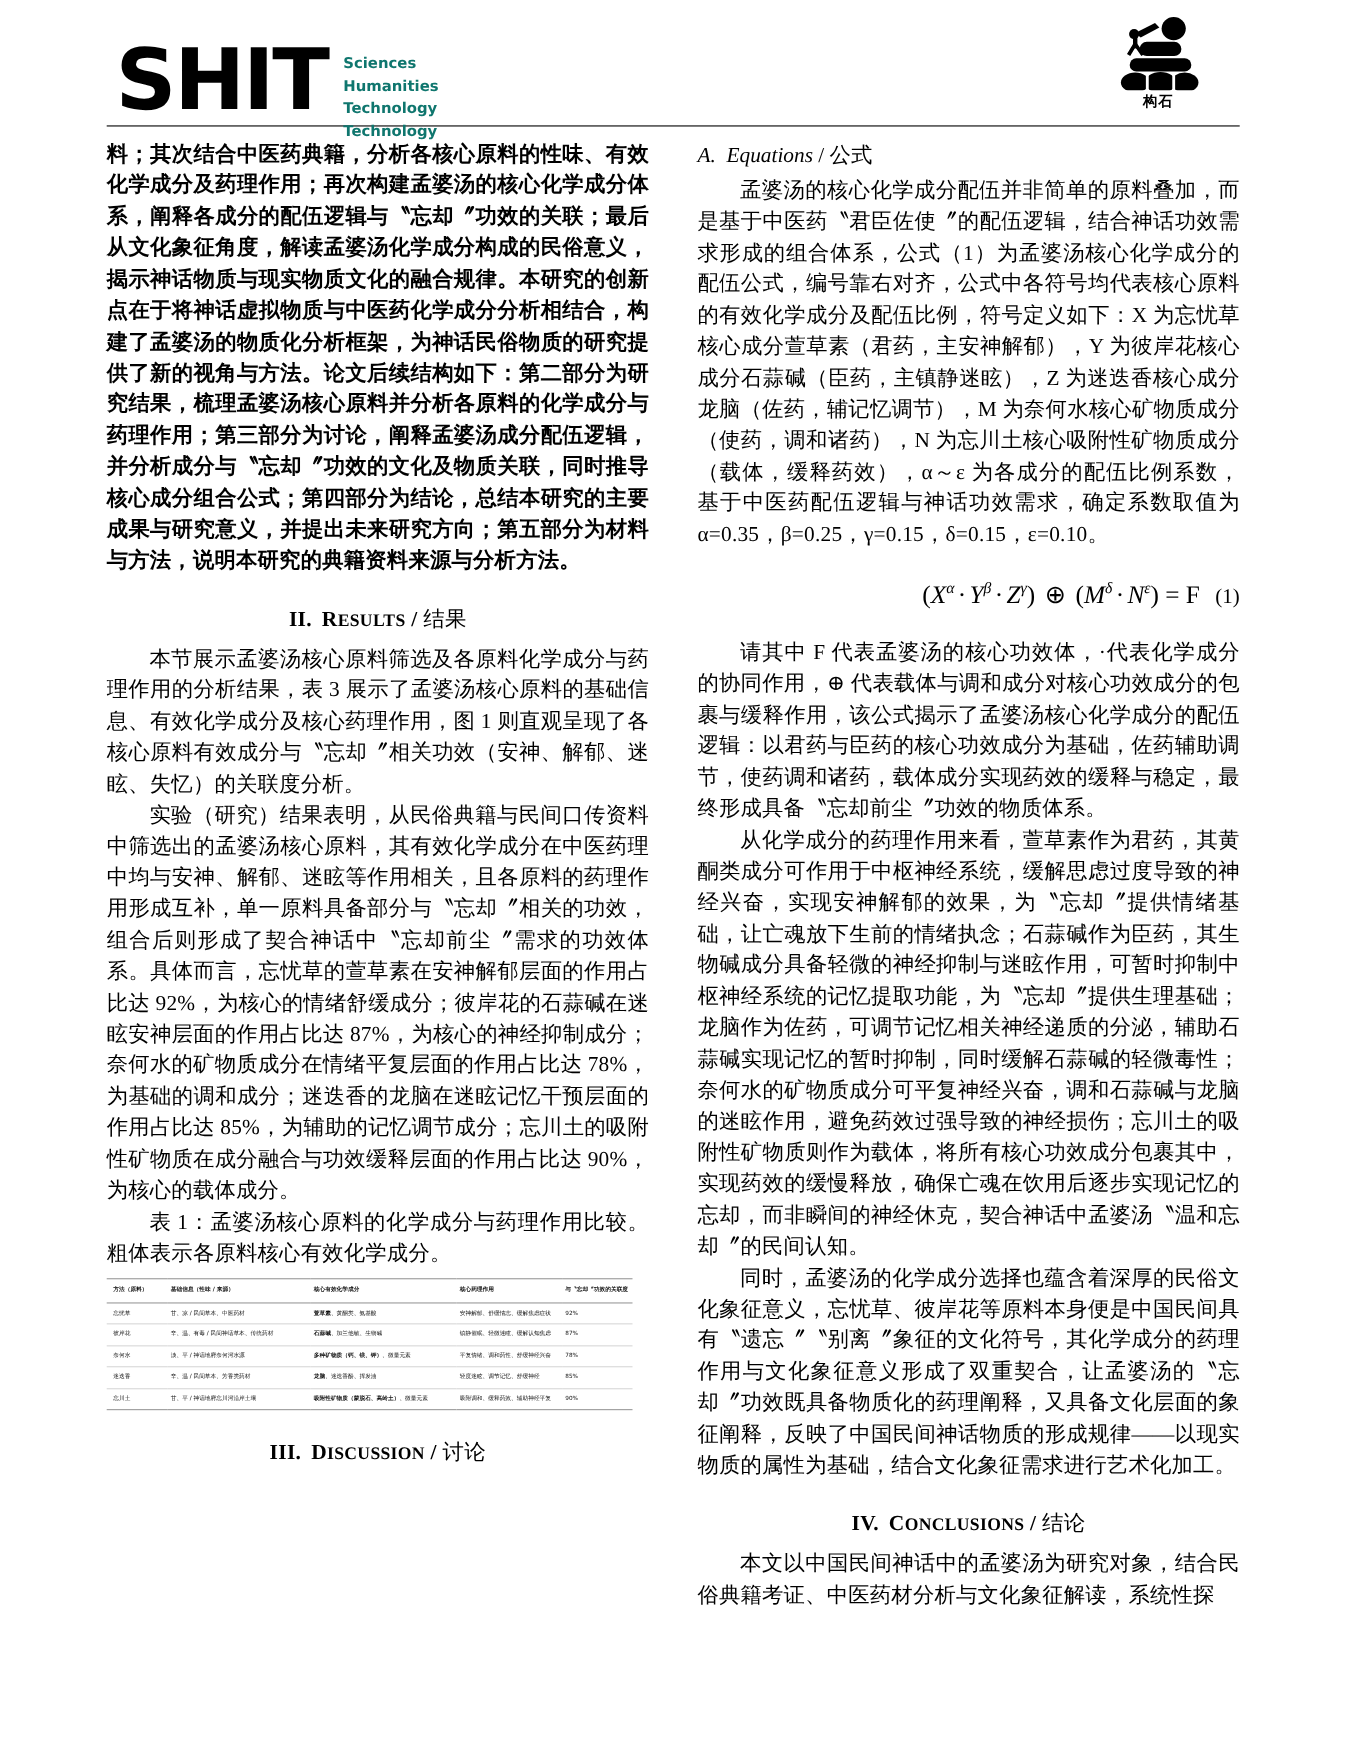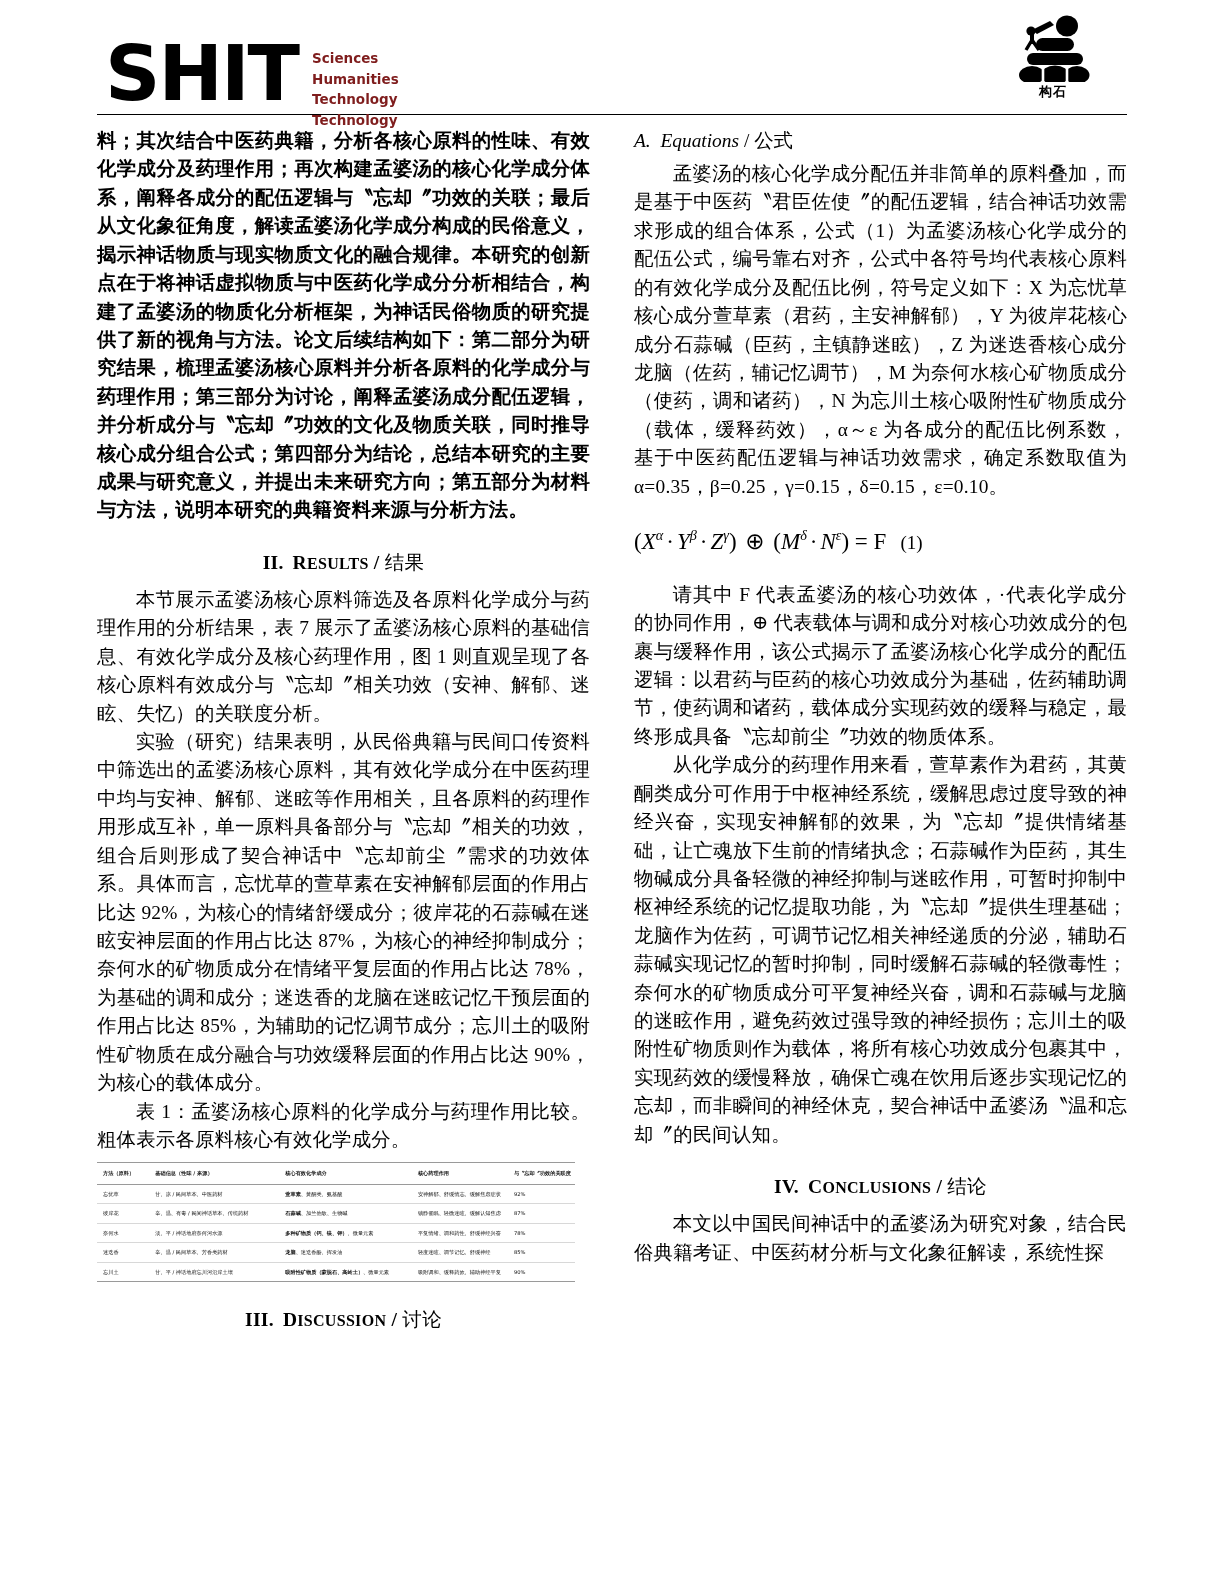--- a/index.html
+++ b/index.html
@@ -40,21 +40,21 @@
     font-size: 77px;
     line-height: 0.82;
     letter-spacing: -2px;
     color: #000;
   }
   .brand-words {
     font-family: "DejaVu Sans", sans-serif;
     font-weight: 700;
     font-size: 13.5px;
     line-height: 1.52;
-    color: #7f1d1d;
+    color: #0f766e;
     padding-top: 6px;
   }
   .brand-words div { white-space: nowrap; }
 
   .rightmark {
     position: absolute;
     right: 28px; top: 14px;
     width: 96px;
     text-align: center;
   }
@@ -113,21 +113,21 @@
     font-style: italic;
     font-weight: 400;
     font-size: 19.4px;
     margin: 0 0 6px 0;
     text-indent: 0;
   }
   h3.subsection .cn { font-style: normal; }
 
   
   .equation {
-    text-align: left;
+    text-align: right;
     margin: 26px 0 26px 0;
     font-size: 23px;
     font-family: "Liberation Serif", serif;
   }
   .equation .v { font-style: italic; }
   .equation sup { font-size: 0.62em; font-style: italic; }
   .equation .op { font-style: normal; padding: 0 3px; }
   .equation .num { font-style: normal; margin-left: 14px; font-size: 19px; }
 
   
@@ -206,21 +206,21 @@
   <div class="columns">
 
     <div class="col">
 
       <p class="noindent">料；其次结合中医药典籍，分析各核心原料的性味、有效化学成分及药理作用；再次构建孟婆汤的核心化学成分体系，阐释各成分的配伍逻辑与〝忘却〞功效的关联；最后从文化象征角度，解读孟婆汤化学成分构成的民俗意义，揭示神话物质与现实物质文化的融合规律。本研究的创新点在于将神话虚拟物质与中医药化学成分分析相结合，构建了孟婆汤的物质化分析框架，为神话民俗物质的研究提供了新的视角与方法。论文后续结构如下：第二部分为研究结果，梳理孟婆汤核心原料并分析各原料的化学成分与药理作用；第三部分为讨论，阐释孟婆汤成分配伍逻辑，并分析成分与〝忘却〞功效的文化及物质关联，同时推导核心成分组合公式；第四部分为结论，总结本研究的主要成果与研究意义，并提出未来研究方向；第五部分为材料与方法，说明本研究的典籍资料来源与分析方法。</p>
 
       <h2 class="section">
         <span class="roman">II.</span><span class="smallcaps"><span class="big">R</span><span class="sm">ESULTS</span></span><span> / </span><span class="cn">结果</span>
       </h2>
 
-      <p>本节展示孟婆汤核心原料筛选及各原料化学成分与药理作用的分析结果，表 7 展示了孟婆汤核心原料的基础信息、有效化学成分及核心药理作用，图 1 则直观呈现了各核心原料有效成分与〝忘却〞相关功效（安神、解郁、迷眩、失忆）的关联度分析。</p>
+      <p>本节展示孟婆汤核心原料筛选及各原料化学成分与药理作用的分析结果，表 3 展示了孟婆汤核心原料的基础信息、有效化学成分及核心药理作用，图 1 则直观呈现了各核心原料有效成分与〝忘却〞相关功效（安神、解郁、迷眩、失忆）的关联度分析。</p>
       <p>实验（研究）结果表明，从民俗典籍与民间口传资料中筛选出的孟婆汤核心原料，其有效化学成分在中医药理中均与安神、解郁、迷眩等作用相关，且各原料的药理作用形成互补，单一原料具备部分与〝忘却〞相关的功效，组合后则形成了契合神话中〝忘却前尘〞需求的功效体系。具体而言，忘忧草的萱草素在安神解郁层面的作用占比达 92%，为核心的情绪舒缓成分；彼岸花的石蒜碱在迷眩安神层面的作用占比达 87%，为核心的神经抑制成分；奈何水的矿物质成分在情绪平复层面的作用占比达 78%，为基础的调和成分；迷迭香的龙脑在迷眩记忆干预层面的作用占比达 85%，为辅助的记忆调节成分；忘川土的吸附性矿物质在成分融合与功效缓释层面的作用占比达 90%，为核心的载体成分。</p>
       <p>表 1：孟婆汤核心原料的化学成分与药理作用比较。粗体表示各原料核心有效化学成分。</p>
 
       <div class="table-wrap">
         <table class="t1">
           <thead>
             <tr>
               <th class="c0">方法（原料）</th>
               <th class="c1">基础信息（性味 / 来源）</th>
               <th class="c2">核心有效化学成分</th>
@@ -281,20 +281,21 @@
       </h3>
 
       <p>孟婆汤的核心化学成分配伍并非简单的原料叠加，而是基于中医药〝君臣佐使〞的配伍逻辑，结合神话功效需求形成的组合体系，公式（1）为孟婆汤核心化学成分的配伍公式，编号靠右对齐，公式中各符号均代表核心原料的有效化学成分及配伍比例，符号定义如下：X 为忘忧草核心成分萱草素（君药，主安神解郁），Y 为彼岸花核心成分石蒜碱（臣药，主镇静迷眩），Z 为迷迭香核心成分龙脑（佐药，辅记忆调节），M 为奈何水核心矿物质成分（使药，调和诸药），N 为忘川土核心吸附性矿物质成分（载体，缓释药效），α～ε 为各成分的配伍比例系数，基于中医药配伍逻辑与神话功效需求，确定系数取值为 α=0.35，β=0.25，γ=0.15，δ=0.15，ε=0.10。</p>
 
       <div class="equation">
         <span>(<span class="v">X</span><sup>α</sup><span class="op">·</span><span class="v">Y</span><sup>β</sup><span class="op">·</span><span class="v">Z</span><sup>γ</sup>) <span class="op">⊕</span> (<span class="v">M</span><sup>δ</sup><span class="op">·</span><span class="v">N</span><sup>ε</sup>) = <span>F</span></span><span class="num">(1)</span>
       </div>
 
       <p>请其中 F 代表孟婆汤的核心功效体，·代表化学成分的协同作用，⊕ 代表载体与调和成分对核心功效成分的包裹与缓释作用，该公式揭示了孟婆汤核心化学成分的配伍逻辑：以君药与臣药的核心功效成分为基础，佐药辅助调节，使药调和诸药，载体成分实现药效的缓释与稳定，最终形成具备〝忘却前尘〞功效的物质体系。</p>
       <p>从化学成分的药理作用来看，萱草素作为君药，其黄酮类成分可作用于中枢神经系统，缓解思虑过度导致的神经兴奋，实现安神解郁的效果，为〝忘却〞提供情绪基础，让亡魂放下生前的情绪执念；石蒜碱作为臣药，其生物碱成分具备轻微的神经抑制与迷眩作用，可暂时抑制中枢神经系统的记忆提取功能，为〝忘却〞提供生理基础；龙脑作为佐药，可调节记忆相关神经递质的分泌，辅助石蒜碱实现记忆的暂时抑制，同时缓解石蒜碱的轻微毒性；奈何水的矿物质成分可平复神经兴奋，调和石蒜碱与龙脑的迷眩作用，避免药效过强导致的神经损伤；忘川土的吸附性矿物质则作为载体，将所有核心功效成分包裹其中，实现药效的缓慢释放，确保亡魂在饮用后逐步实现记忆的忘却，而非瞬间的神经休克，契合神话中孟婆汤〝温和忘却〞的民间认知。</p>
+      <p>同时，孟婆汤的化学成分选择也蕴含着深厚的民俗文化象征意义，忘忧草、彼岸花等原料本身便是中国民间具有〝遗忘〞〝别离〞象征的文化符号，其化学成分的药理作用与文化象征意义形成了双重契合，让孟婆汤的〝忘却〞功效既具备物质化的药理阐释，又具备文化层面的象征阐释，反映了中国民间神话物质的形成规律——以现实物质的属性为基础，结合文化象征需求进行艺术化加工。</p>
 
       <h2 class="section">
         <span class="roman">IV.</span><span class="smallcaps"><span class="big">C</span><span class="sm">ONCLUSIONS</span></span><span> / </span><span class="cn">结论</span>
       </h2>
 
       <p>本文以中国民间神话中的孟婆汤为研究对象，结合民俗典籍考证、中医药材分析与文化象征解读，系统性探</p>
     </div>
   </div>
 </div>
 

